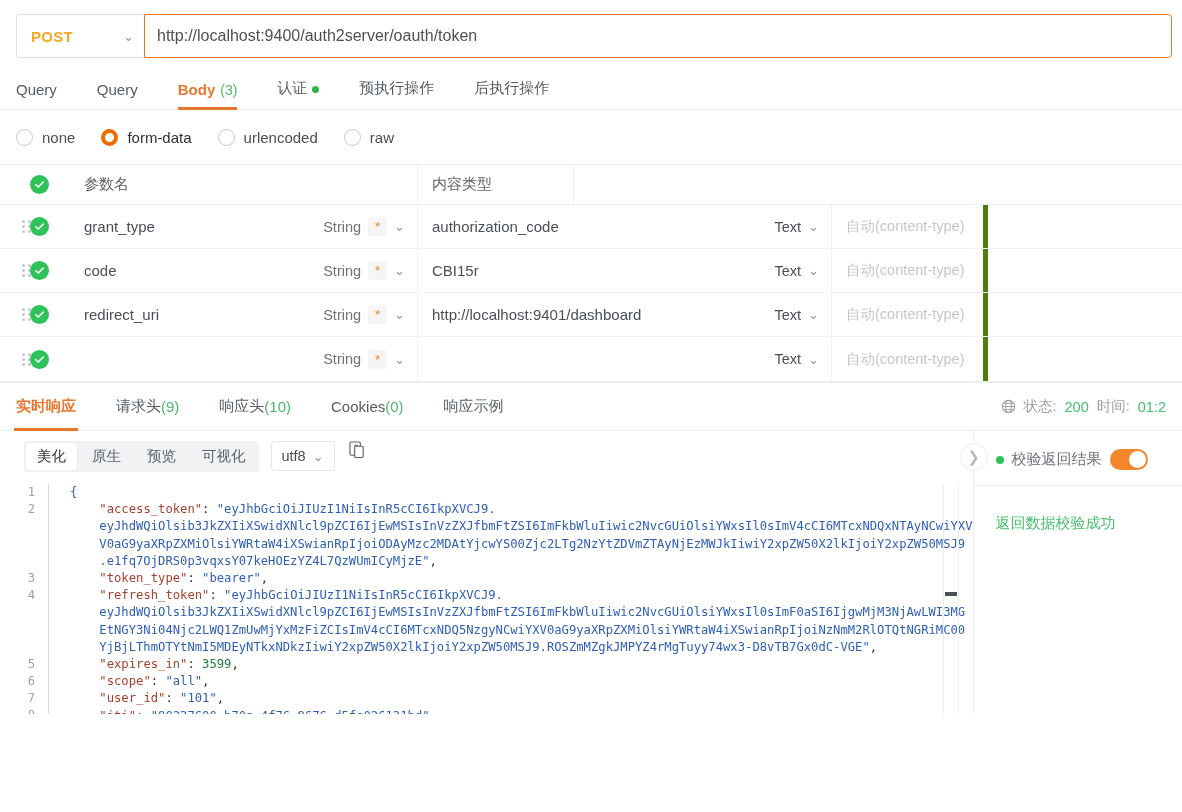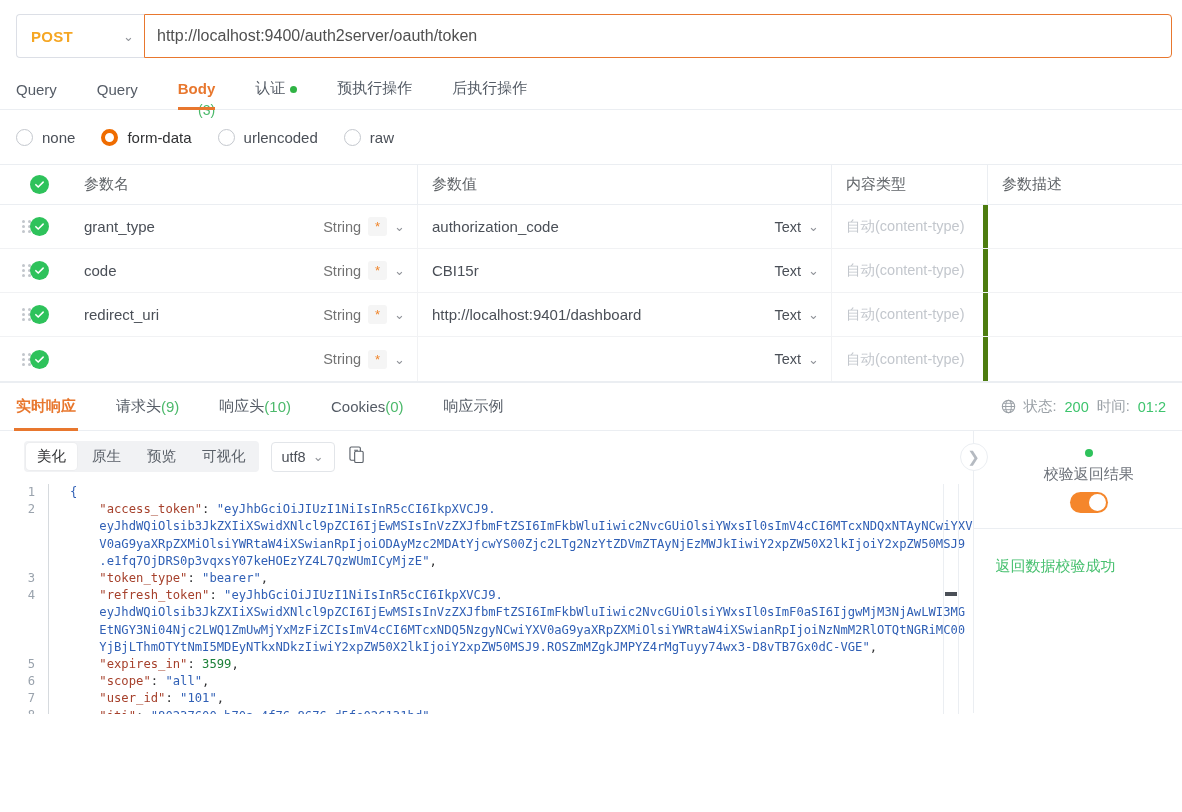--- a/index.html
+++ b/index.html
@@ -29,21 +29,21 @@
   }
 
   
   .req-tabs { display: flex; align-items: flex-end; gap: 0; padding: 0 16px;
     border-bottom: 1px solid #ebeef2; height: 42px; margin-top: 10px; }
   .req-tab { position: relative; padding: 0 18px 11px 0; margin-right: 22px;
     font-size: 15px; color: #555c66; cursor: pointer; white-space: nowrap;
     display: flex; align-items: flex-end; gap: 5px; height: 100%;
     padding-top: 12px; }
   .req-tab:first-child { padding-left: 0; }
-  .req-tab.active { color: #e8772e; font-weight: bold; flex-direction: column; }
+  .req-tab.active { color: #e8772e; font-weight: bold; }
   .req-tab.active::after { content:""; position:absolute; left:0; right:18px;
     bottom:-1px; height: 3px; background:#e8772e; }
   .req-tab .count { color: #4cb96b; font-weight: normal; font-size: 14px; }
   .dot-green { width: 7px; height: 7px; border-radius: 50%; background:#2fb344;
     display:inline-block; margin-bottom: 5px; }
 
   
   .radios { display: flex; align-items: center; gap: 26px; padding: 19px 16px 18px 16px; }
   .radio { display: flex; align-items: center; gap: 9px; cursor: pointer; font-size: 15px; color: #4a4f57; }
   .rb { width: 17px; height: 17px; border-radius: 50%; border: 1.6px solid #c4c8ce; background:#fff; }
@@ -98,21 +98,21 @@
   .rtab.active::after { content:""; position:absolute; left:-2px; right:-2px; bottom:-1px;
     height:3px; background:#e8772e; }
   .rtab .cnt { color:#4cb96b; font-weight: normal; }
   .status { margin-left:auto; display:flex; align-items:center; gap:8px;
     font-size:14.5px; color:#9aa0a6; padding-right: 0; white-space: nowrap; }
   .status .val { color:#3ec46d; }
 
   
   .resp-body { display:flex; height: 282px; }
   .resp-left { flex: 0 0 937px; position: relative; border-right: 1px solid #ebeef2; }
-  .fmt-bar { display:flex; align-items:center; gap:0; padding: 10px 0 10px 24px; }
+  .fmt-bar { display:flex; align-items:flex-start; gap:0; padding: 10px 0 10px 24px; }
   .seg { display:flex; align-items:center; background:#f1f2f4; border-radius:4px; overflow:hidden; }
   .seg span { padding: 6px 13px; font-size:14.5px; color:#5a6068; cursor:pointer; }
   .seg span.on { background:#fff; color:#303133; border-radius:4px; margin:2px;
     padding: 4px 11px; box-shadow: 0 0 0 1px rgba(0,0,0,.02); }
   .enc { margin-left: 12px; border:1px solid #e2e5e9; border-radius:4px; padding: 6px 10px;
     display:flex; align-items:center; gap:7px; font-size:14.5px; color:#4a4f57; cursor:pointer; }
   .copy-ico { margin-left: 14px; cursor:pointer; }
 
   .code { position: relative; margin-top: 2px; height: 230px; overflow:hidden; }
   .code-inner { display:flex; font-family:"DejaVu Sans Mono","Liberation Mono",monospace;
@@ -129,21 +129,21 @@
   .vscroll { position:absolute; right: 14px; top: 0; width: 16px; height: 230px;
     border-left:1px solid #ebeef2; border-right:1px solid #ebeef2; }
   .vthumb { position:absolute; left: 1px; right: 1px; top: 108px; height: 4px; background:#4a4f57; }
 
   .resp-right { flex:1; position: relative; }
   .collapse { position:absolute; left: -14px; top: 12px; width: 28px; height: 28px;
     border-radius: 50%; background:#fff; border:1px solid #ebeef2;
     display:flex; align-items:center; justify-content:center; color:#b5bac1; font-size: 15px;
     cursor:pointer; z-index: 5; }
   .vhead { display:flex; align-items:center; gap: 8px; padding: 18px 0 15px 22px;
-    border-bottom: 1px solid #ebeef2; flex-direction: column; }
+    border-bottom: 1px solid #ebeef2; }
   .vdot { width:8px; height:8px; border-radius:50%; background:#2ec25b; }
   .vlabel { font-size:15px; color:#6b7078; }
   .toggle { width: 38px; height: 21px; border-radius: 11px; background:#f5862b; position:relative; cursor:pointer; }
   .toggle i { position:absolute; right: 2px; top: 2px; width: 17px; height: 17px;
     border-radius: 50%; background:#fff; display:block; }
   .vmsg { padding: 28px 0 0 22px; color:#47c06f; font-size:15px; }
 </style>
 </head>
 <body>
 
@@ -205,28 +205,22 @@
       <div class="c-chk">
         <span class="chk">
           <svg viewBox="0 0 12 12">
               <path d="M2 6.2 L4.6 8.8 L10 3.4" stroke="#fff" stroke-width="1.7" fill="none" stroke-linecap="round" stroke-linejoin="round"></path>
             </svg>
         </span>
       </div>
       <div class="c-name">
         <span class="pname hdr">参数名</span>
       </div>
-      <div class="c-val">
-        <span class="pname hdr">参数值</span>
-      </div>
       <div class="c-ctype">
         <span class="pname hdr">内容类型</span>
-      </div>
-      <div class="c-desc">
-        <span class="pname hdr">参数描述</span>
       </div>
     </div>
 
     <div class="row">
       <div class="c-drag">
         <span class="drag-dots">
             <i></i>
             <i></i>
             <i></i>
             <i></i>

